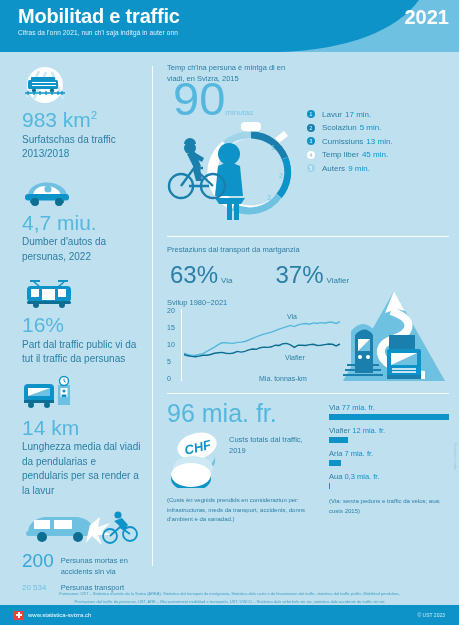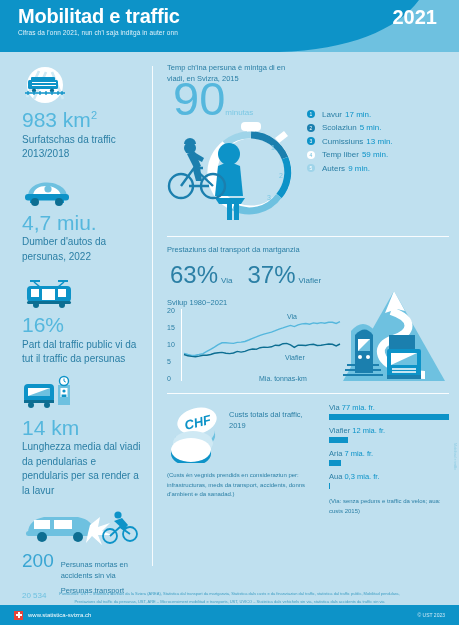--- a/index.html
+++ b/index.html
@@ -9,41 +9,41 @@
 
   
   .header{position:relative;height:52px;background:#0d93c8;overflow:hidden;}
   .header .wave{position:absolute;right:0;top:0;width:180px;height:52px;
       background:#6ec1e0;
       clip-path:path("M180,0 L180,52 L0,52 C70,50 118,30 140,0 Z");}
   .header .title{position:absolute;left:18px;top:5px;font-size:20px;font-weight:bold;
       color:#ffffff;letter-spacing:-0.2px;}
   .header .subtitle{position:absolute;left:18px;top:29px;font-size:6.5px;color:#e2f2fa;
       letter-spacing:.1px;}
-  .header .year{position:absolute;right:22px;top:6px;font-size:20px;font-weight:bold;color:#ffffff;}
+  .header .year{position:absolute;right:10px;top:6px;font-size:20px;font-weight:bold;color:#ffffff;}
 
   
   .content{position:relative;height:536px;}
   .leftcol{position:absolute;left:0;top:0;width:152px;height:536px;padding:12px 10px 0 22px;
       box-sizing:border-box;}
   .vdiv{position:absolute;left:152px;top:14px;width:1px;height:500px;background:#ffffff;opacity:.85;}
   .rightcol{position:absolute;left:153px;top:0;right:0;height:536px;padding:10px 10px 0 14px;
       box-sizing:border-box;}
 
   .kpi{margin-bottom:5px;}
   .kpi .iconbox{height:42px;display:flex;align-items:flex-end;}
   .kpi .num{font-size:21px;color:#55b7dd;line-height:1.12;margin-top:2px;font-weight:400;}
   .kpi .num sup{font-size:11px;vertical-align:super;}
   .kpi .lbl{font-size:10px;color:#2b7fa5;line-height:1.45;margin-top:1px;}
 
   
   .acc-rows{display:flex;gap:7px;align-items:center;margin-top:2px;}
   .acc-nums{text-align:left;}
   .acc-nums .big{font-size:19px;color:#3aa6d3;line-height:1.05;}
-  .acc-nums .small{font-size:8px;color:#6ec1e0;margin-top:20px;}
+  .acc-nums .small{font-size:8px;color:#6ec1e0;margin-top:12px;}
   .acc-txt{font-size:7.5px;color:#2b7fa5;line-height:1.5;padding-top:4px;}
 
   
   .rblock{position:relative;}
   .hdiv{height:1px;background:#ffffff;opacity:.9;margin:6px 0 7px 0;}
   .cap{font-size:7.5px;color:#2b7fa5;line-height:1.5;}
   .bignum{font-size:47px;color:#55b7dd;line-height:.92;font-weight:300;}
   .unit{font-size:8px;color:#7cc8e4;}
 
   .timelist{list-style:none;margin:0;padding:0;}
@@ -282,36 +282,36 @@
                 <b>5 min.</b>
             </li>
             <li>
               <span class="dot" style="background:#0d93c8">3</span>
               <span>Cumissiuns</span>
                 <b>13 min.</b>
             </li>
             <li>
               <span class="dot" style="background:#ffffff;color:#6ec1e0">4</span>
               <span>Temp liber</span>
-                <b>59 min.</b>
+                <b>45 min.</b>
             </li>
             <li>
               <span class="dot" style="background:#9fd4e9">5</span>
               <span>Auters</span>
                 <b>9 min.</b>
             </li>
           </ul>
         </div>
       </div>
 
       <div class="hdiv"></div>
 
       <div class="rblock">
         <div class="cap">Prestaziuns dal transport da martganzia</div>
-        <div style="display:flex;gap:12px;margin-top:8px">
+        <div style="display:flex;gap:40px;margin-top:8px">
           <div class="pct">
             <span style="font-size:24px">63%</span><span>Via</span>
           </div>
           <div class="pct">
             <span style="font-size:24px">37%</span><span>Viafier</span>
           </div>
         </div>
 
         <div style="display:flex;align-items:flex-end">
           <div class="chartwrap">
@@ -359,20 +359,21 @@
             </svg>
           </div>
         </div>
       </div>
 
       <div class="hdiv"></div>
 
       <div class="rblock">
         <div style="display:flex">
           <div style="width:150px">
+            <div style="font-size:25px;color:#55b7dd;line-height:1">96 mia. fr.</div>
             <div style="display:flex;margin-top:4px">
               <div>
                 <svg width="58" height="58" viewBox="0 0 58 58">
                   <ellipse cx="30" cy="16" rx="20" ry="13" fill="#ffffff" transform="rotate(-14 30 16)"></ellipse>
                   <text x="17" y="22" font-size="13" font-style="italic" font-weight="bold" fill="#0d93c8" transform="rotate(-14 30 16)" font-family="Liberation Sans, sans-serif">CHF</text>
                   <path d="M8 28 a20 13 0 0 0 40 0 v4 a20 13 0 0 1 -40 0z" fill="#6ec1e0" transform="rotate(-8 28 30)"></path>
                   <ellipse cx="26" cy="38" rx="20" ry="12" fill="#cfe9f4"></ellipse>
                   <ellipse cx="24" cy="45" rx="20" ry="12" fill="#ffffff"></ellipse>
                   <path d="M4 45 a20 12 0 0 0 40 0 v4 a20 12 0 0 1 -40 0z" fill="#0d93c8"></path>
                 </svg>

